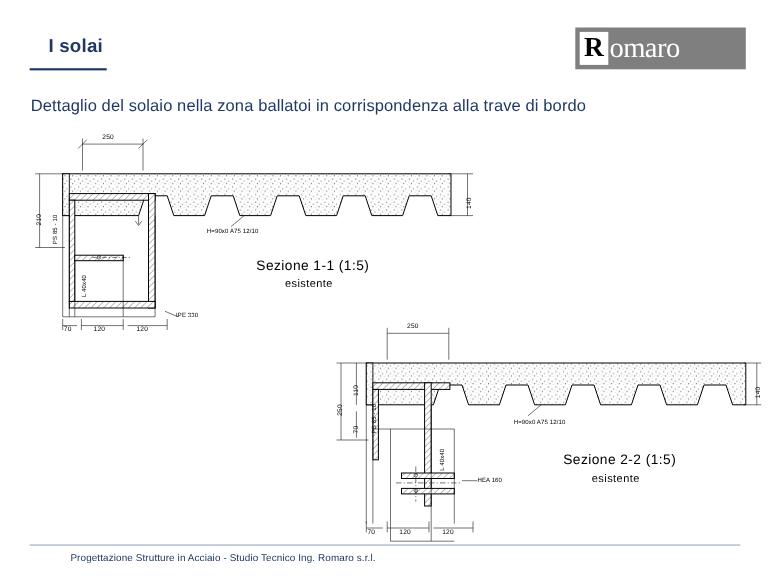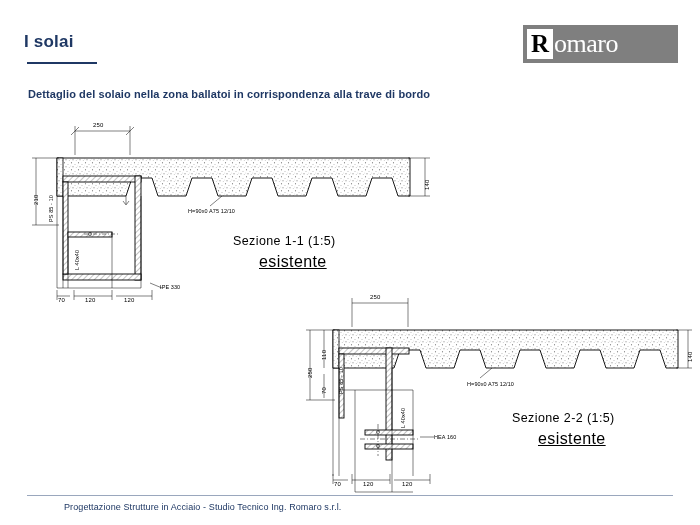--- a/index.html
+++ b/index.html
@@ -11,43 +11,42 @@
     width: 700px;
     height: 525px;
     position: relative;
     font-family: "Liberation Sans", sans-serif;
     overflow: hidden;
   }
 
   
   #slide-title {
     position: absolute;
-    left: 24px;
+    left: 44px;
     top: 32px;
     font-size: 17px;
     font-weight: bold;
     color: #1f3864;
     letter-spacing: 0.2px;
   }
   #title-rule {
     position: absolute;
     left: 27px;
     top: 62px;
     width: 70px;
     height: 2px;
     background: #1f3864;
   }
   #subtitle {
     position: absolute;
     left: 28px;
     top: 88px;
-    font-size: 11px;
+    font-size: 15px;
     color: #1f3864;
     letter-spacing: 0.1px;
-    font-weight: bold;
   }
 
   
   #logo {
     position: absolute;
     left: 523px;
     top: 25px;
     width: 155px;
     height: 38px;
     background: #7f7f7f;
@@ -106,23 +105,22 @@
     position: absolute;
     font-family: "Liberation Sans", sans-serif;
     color: #000000;
     white-space: nowrap;
   }
   .sec-caption {
     font-size: 12.5px;
     letter-spacing: 0.4px;
   }
   .sec-caption2 {
-    font-size: 16px;
+    font-size: 10px;
     letter-spacing: 0.4px;
-    text-decoration: underline;
   }
   .dim {
     font-size: 6px;
     letter-spacing: 0.2px;
   }
   .note {
     font-size: 5.5px;
     letter-spacing: 0.1px;
   }
   .rot90 {

